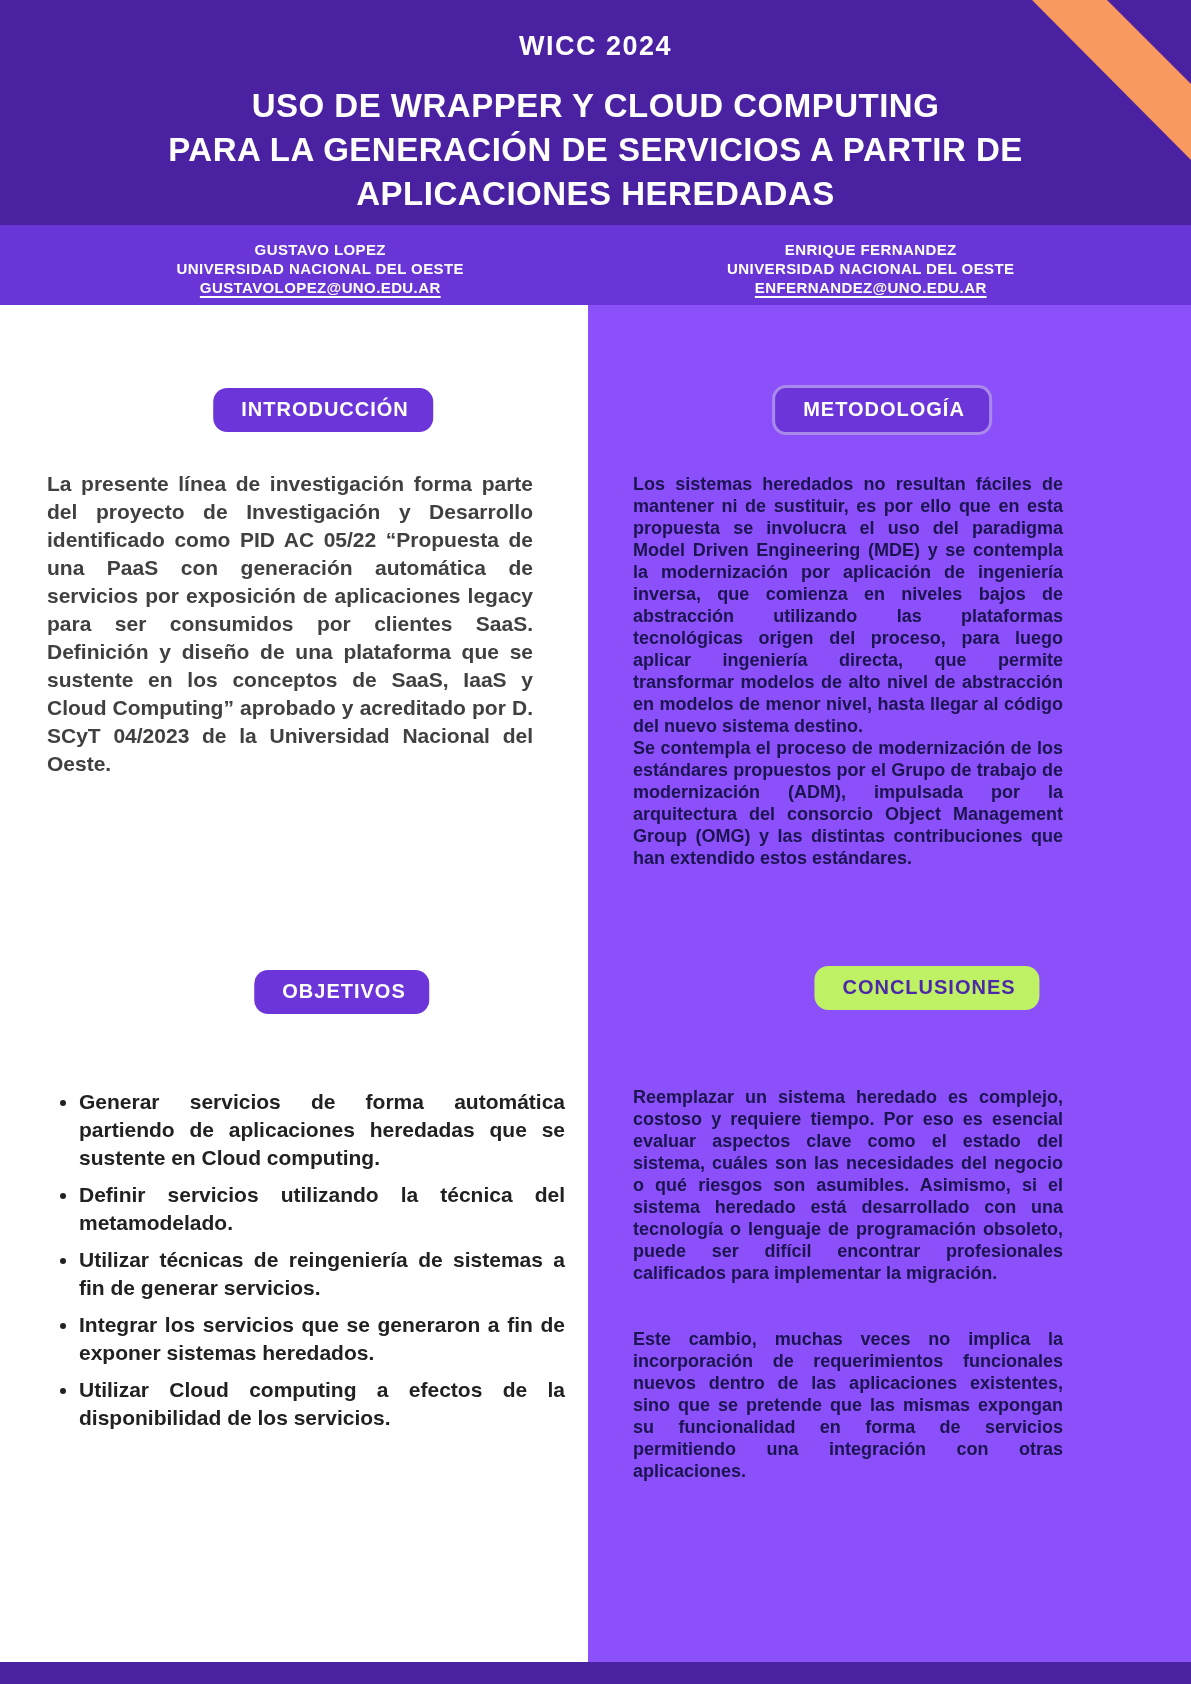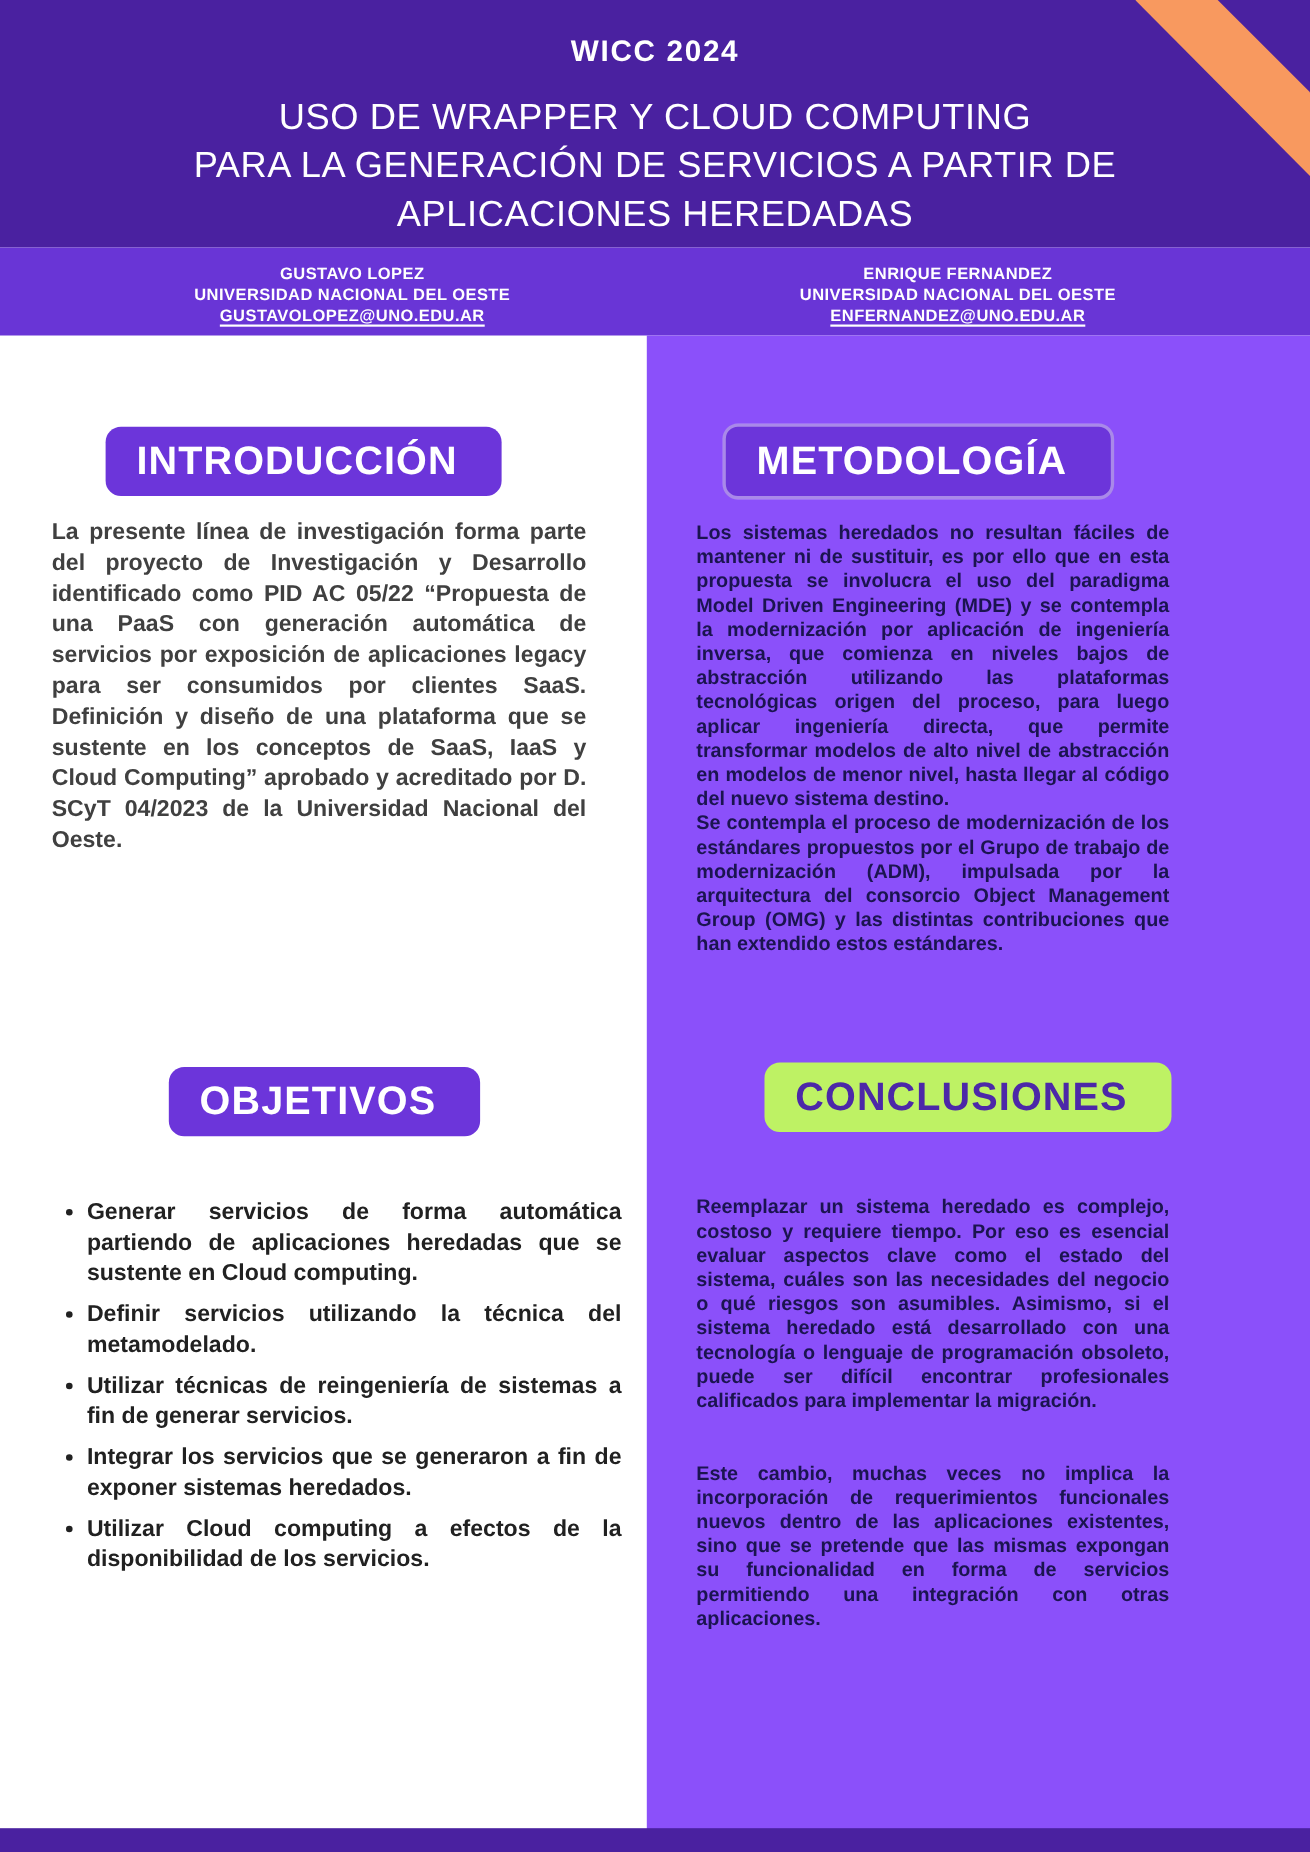--- a/index.html
+++ b/index.html
@@ -42,21 +42,21 @@
   }
   .poster-title {
     position: absolute;
     top: 84px;
     width: 100%;
     margin: 0;
     text-align: center;
     color: #ffffff;
     font-size: 33px;
     line-height: 44px;
-    font-weight: 400;
+    font-weight: 700;
     letter-spacing: 0.5px;
     white-space: pre-line;
   }
 
   
   .authors-band {
     position: absolute;
     top: 225px; left: 0;
     width: 100%;
     height: 80px;
@@ -93,25 +93,26 @@
   }
 
   
   .badge {
     position: absolute;
     transform: translateX(-50%);
     display: inline-block;
     white-space: nowrap;
     background: #6C35DA;
     color: #ffffff;
-    font-size: 36px;
+    font-size: 20px;
     font-weight: 800;
     letter-spacing: 1px;
-    padding: 10px 40px 11px 28px;
+    padding: 10px 24px 11px 28px;
     border-radius: 14px;
+    margin-left: 47px;
   }
   .intro-badge { left: 276px; top: 388px; }
   .met-badge   { left: 835px; top: 385px; border: 3px solid rgba(255,255,255,0.42); }
   .obj-badge   { left: 295px; top: 970px; }
   .conc-badge  { left: 880px; top: 966px; background: #bef264; color: #4C28A8; }
 
   
   .intro-body {
     position: absolute;
     left: 47px;

